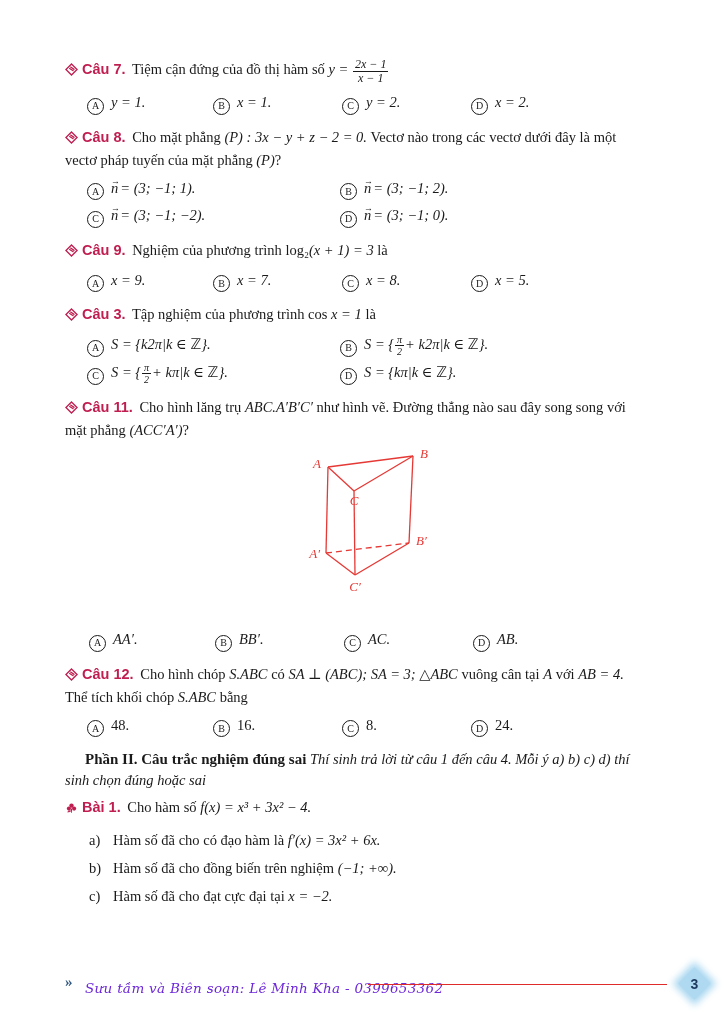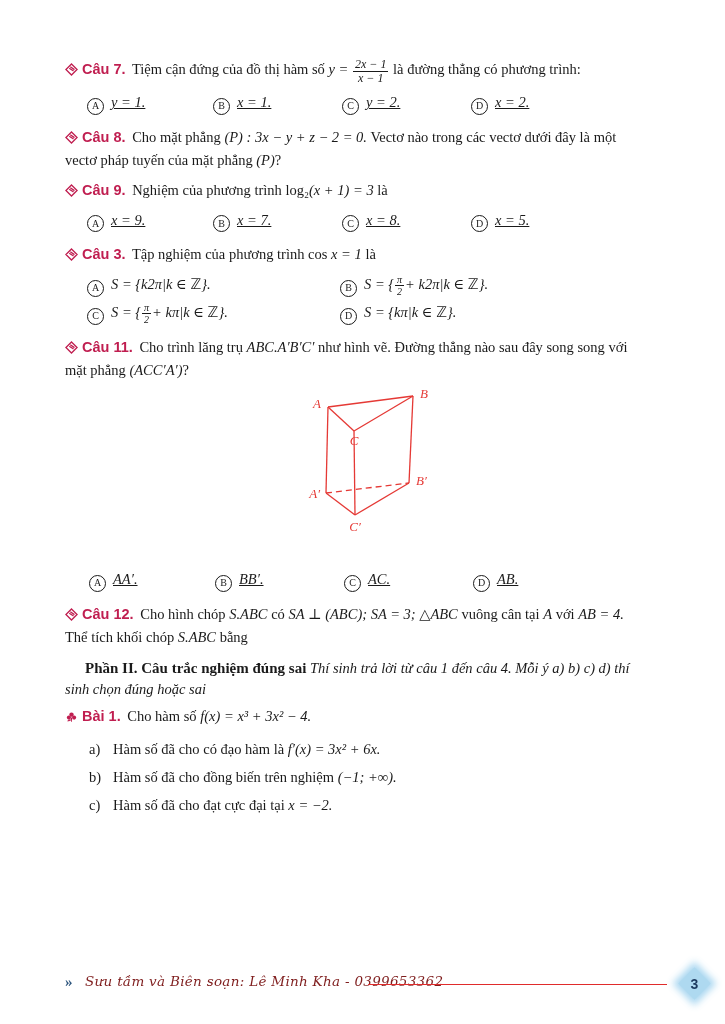--- a/index.html
+++ b/index.html
@@ -23,21 +23,21 @@
   }
   .m{font-style:italic;}
   .frac{
     display:inline-block;text-align:center;vertical-align:-0.7em;
     line-height:1.1;font-size:12px;padding:0 1px;
   }
   .frac .num{display:block;border-bottom:1px solid #1a1a1a;padding:0 2px;}
   .frac .den{display:block;padding:0 2px;}
   .sfrac{font-size:10px;vertical-align:-0.6em;}
   .opts{margin:7px 0 12px 22px;display:grid;row-gap:5px;}
-  .cols4{grid-template-columns:126px 129px 129px 1fr;text-decoration:underline;}
+  .cols4{grid-template-columns:126px 129px 129px 1fr;}
   .cols2{grid-template-columns:253px 1fr;}
   .opt{white-space:nowrap;line-height:20px;}
   .circ{
     display:inline-flex;align-items:center;justify-content:center;
     width:15px;height:15px;border:1.2px solid #1a1a1a;border-radius:50%;
     font-size:10px;margin-right:7px;vertical-align:-2px;
   }
   .vec{position:relative;display:inline-block;margin-right:2px;}
   .vec::after{content:"\2192";position:absolute;left:0px;top:-0.78em;font-size:9px;font-style:normal;}
   .figwrap{position:relative;height:158px;margin:4px 0 2px 0;}
@@ -47,22 +47,22 @@
   .part2{line-height:21px;text-indent:20px;margin:10px 0 0 0;}
   .part2 b{font-size:15px;}
   .part2 i{color:#1a1a1a;}
   .baiblock{margin-top:6px;}
   .items{margin:10px 0 0 24px;font-family:Liberation Serif, serif;}
   .items .item{line-height:21px;margin-bottom:7px;}
   .ilet{display:inline-block;min-width:18px;margin-right:6px;}
   .footer{position:absolute;left:65px;right:0;bottom:16px;height:44px;}
   .fchev{position:absolute;left:0;top:10px;color:#2e567e;font-weight:bold;font-size:15px;}
   .ftext{
-    position:absolute;left:20px;top:9px;
-    font-style:italic;color:#7f1d1d;font-size:13.5px;letter-spacing:0.3px;
+    position:absolute;left:20px;top:16px;
+    font-style:italic;color:#6d28d9;font-size:13.5px;letter-spacing:0.3px;
     font-family:"DejaVu Serif","Liberation Serif",serif;
   }
   .frule{position:absolute;left:303px;right:58px;top:20px;border-top:1.6px solid #e02b2b;}
   .badge{
     position:absolute;right:19px;top:8px;width:23px;height:23px;
     background:#aed9f0;transform:rotate(45deg);
     box-shadow:0 0 7px 4px rgba(158,209,238,0.85);
   }
   .badge span{
     position:absolute;inset:0;display:flex;align-items:center;justify-content:center;
@@ -80,21 +80,20 @@
     <p class="qtitle">
       <span class="qicon"><svg width="13" height="13" viewBox="0 0 14 14">
             <g stroke="#c01e50" fill="none" stroke-width="1.4">
               <path d="M7 1 L13 7 L7 13 L1 7 Z"></path>
               <path d="M4.6 5.6 L9.2 8.6 M5.7 4.1 L10.2 7.1"></path>
             </g>
           </svg></span><b class="qlabel">Câu 7.</b>
       <span>Tiệm cận đứng của đồ thị hàm số</span>
       <i class="m">y =</i>
       <span class="frac m"><span class="num">2x − 1</span><span class="den">x − 1</span></span>
-      <span>là đường thẳng có phương trình:</span>
     </p>
     <div class="opts cols4">
       <div class="opt"><span class="circ">A</span><i class="m">y = 1.</i></div>
       <div class="opt"><span class="circ">B</span><i class="m">x = 1.</i></div>
       <div class="opt"><span class="circ">C</span><i class="m">y = 2.</i></div>
       <div class="opt"><span class="circ">D</span><i class="m">x = 2.</i></div>
     </div>
   </div>
 
   <div class="qblock">
@@ -103,20 +102,26 @@
             <g stroke="#c01e50" fill="none" stroke-width="1.4">
               <path d="M7 1 L13 7 L7 13 L1 7 Z"></path>
               <path d="M4.6 5.6 L9.2 8.6 M5.7 4.1 L10.2 7.1"></path>
             </g>
           </svg></span><b class="qlabel">Câu 8.</b>
       <span>Cho mặt phẳng</span>
       <i class="m">(P) : 3x − y + z − 2 = 0.</i>
       <span>Vectơ nào trong các vectơ dưới đây là một vectơ pháp tuyến của mặt phẳng</span>
       <i class="m">(P)</i><span>?</span>
     </p>
+    <div class="opts cols2">
+      <div class="opt"><span class="circ">A</span><span class="vec m">n</span><i class="m">= (3; −1; 1).</i></div>
+      <div class="opt"><span class="circ">B</span><span class="vec m">n</span><i class="m">= (3; −1; 2).</i></div>
+      <div class="opt"><span class="circ">C</span><span class="vec m">n</span><i class="m">= (3; −1; −2).</i></div>
+      <div class="opt"><span class="circ">D</span><span class="vec m">n</span><i class="m">= (3; −1; 0).</i></div>
+    </div>
   </div>
 
   <div class="qblock">
     <p class="qtitle">
       <span class="qicon"><svg width="13" height="13" viewBox="0 0 14 14">
             <g stroke="#c01e50" fill="none" stroke-width="1.4">
               <path d="M7 1 L13 7 L7 13 L1 7 Z"></path>
               <path d="M4.6 5.6 L9.2 8.6 M5.7 4.1 L10.2 7.1"></path>
             </g>
           </svg></span><b class="qlabel">Câu 9.</b>
@@ -152,21 +157,21 @@
   </div>
 
   <div class="qblock">
     <p class="qtitle">
       <span class="qicon"><svg width="13" height="13" viewBox="0 0 14 14">
             <g stroke="#c01e50" fill="none" stroke-width="1.4">
               <path d="M7 1 L13 7 L7 13 L1 7 Z"></path>
               <path d="M4.6 5.6 L9.2 8.6 M5.7 4.1 L10.2 7.1"></path>
             </g>
           </svg></span><b class="qlabel">Câu 11.</b>
-      <span>Cho trình lăng trụ</span>
+      <span>Cho hình lăng trụ</span>
       <i class="m">ABC.A′B′C′</i>
       <span>như hình vẽ. Đường thẳng nào sau đây song song với mặt phẳng</span>
       <i class="m">(ACC′A′)</i><span>?</span>
     </p>
 
     <div class="figwrap">
       <svg width="160" height="152" viewBox="0 0 160 152">
         <g stroke="#e53935" stroke-width="1.3" fill="none">
           <path d="M31 22 L116 11"></path>
           <path d="M31 22 L57 46"></path>
@@ -208,20 +213,26 @@
       <span>có</span>
       <i class="m">SA ⊥ (ABC); SA = 3; △ABC</i>
       <span>vuông cân tại</span>
       <i class="m">A</i>
       <span>với</span>
       <i class="m">AB = 4.</i>
       <span>Thể tích khối chóp</span>
       <i class="m">S.ABC</i>
       <span>bằng</span>
     </p>
+    <div class="opts cols4">
+      <div class="opt"><span class="circ">A</span><span>48.</span></div>
+      <div class="opt"><span class="circ">B</span><span>16.</span></div>
+      <div class="opt"><span class="circ">C</span><span>8.</span></div>
+      <div class="opt"><span class="circ">D</span><span>24.</span></div>
+    </div>
   </div>
 
   <p class="part2">
     <b>Phần II. Câu trắc nghiệm đúng sai</b>
     <i>Thí sinh trả lời từ câu 1 đến câu 4. Mỗi ý a) b) c) d) thí sinh chọn đúng hoặc sai</i>
   </p>
 
   <div class="baiblock">
     <p class="qtitle">
       <span class="qicon"><svg width="13" height="13" viewBox="0 0 14 14">

